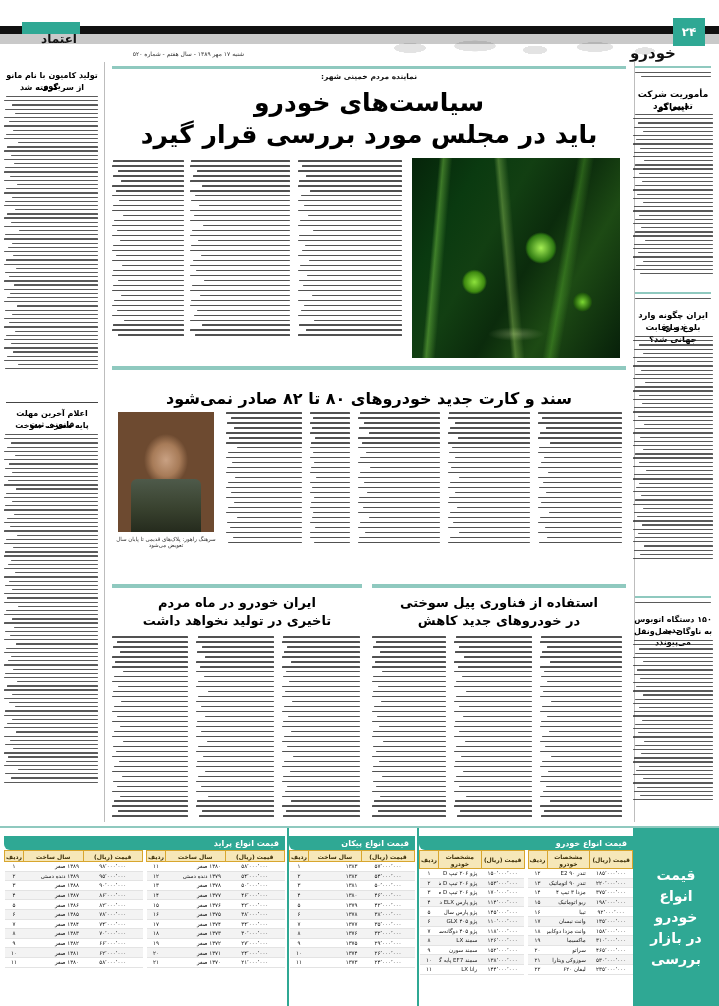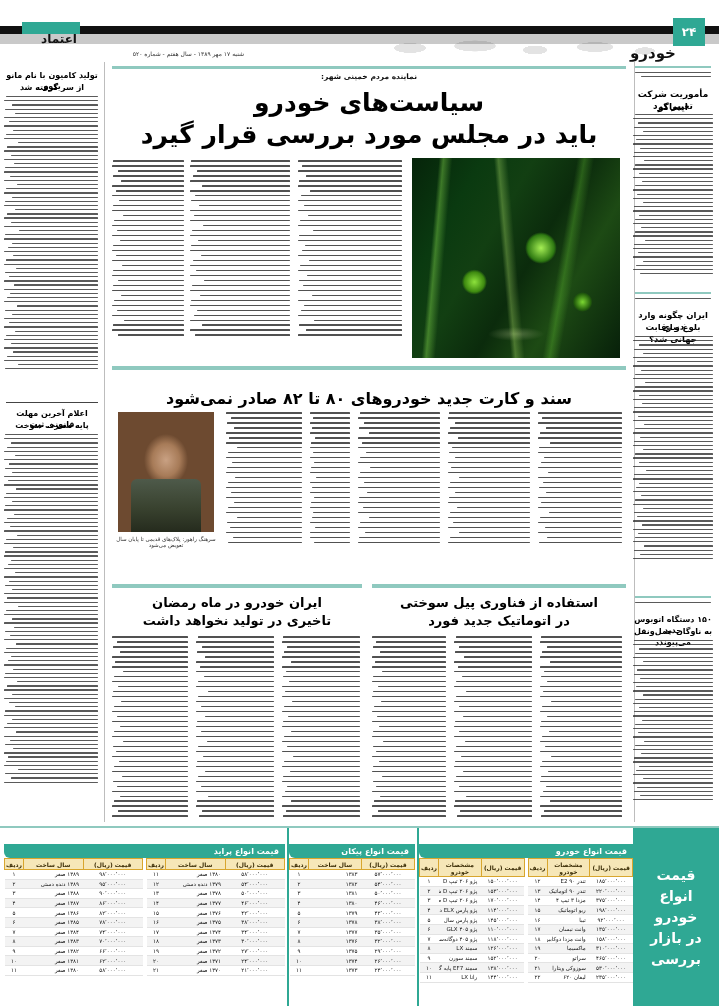--- a/index.html
+++ b/index.html
@@ -78,21 +78,21 @@
     border-radius:6px 6px 0 0;
   }
   .photo-cap{position:absolute;direction:rtl;font-size:5.5px;color:#333;text-align:center;}
 
   
   .tbl-area{position:absolute;left:0;top:828px;width:719px;height:178px;background:#fff;}
   .tbl-title-box{position:absolute;right:0;top:0;width:86px;height:178px;
      background:#2fa894;color:#fff;display:flex;flex-direction:column;
      align-items:center;justify-content:center;gap:5px;
      font-weight:bold;font-size:14px;direction:rtl;}
-  .tbl-group{position:absolute;top:16px;}
+  .tbl-group{position:absolute;top:8px;}
   .grp-head{height:14px;background:#2fa894;color:#fff;font-size:8px;font-weight:bold;
      direction:rtl;display:flex;align-items:center;justify-content:flex-start;
      padding-right:6px;box-sizing:border-box;
      border-radius:0 0 0 6px;}
   .ptable{width:100%;border-collapse:collapse;direction:rtl;table-layout:fixed;}
   .ptable th{background:#f6e7b8;border:1px solid #d8a62e;font-size:6px;font-weight:bold;
      color:#3a2c05;padding:1.5px 1px;text-align:center;}
   .ptable td{border-bottom:1px solid #e3e3e3;font-size:5.5px;color:#111;
      padding:1.3px 2px;text-align:center;white-space:nowrap;overflow:hidden;}
   .ptable tr:nth-child(even) td{background:#f3f3f3;}
@@ -716,21 +716,21 @@
       <div class="ln" style="width:95%"></div>
     <div class="ln" style="width:100%"></div>
       <div class="ln" style="width:91%"></div>
       <div class="ln" style="width:98%"></div>
   </div>
 
   <div class="rule-teal" style="left:112px;top:584px;width:250px;height:4px;"></div>
   <div class="rule-teal" style="left:372px;top:584px;width:254px;height:4px;"></div>
 
   <div class="hl2" style="left:372px;top:594px;width:254px;font-size:13px;">استفاده از فناوری پیل سوختی</div>
-  <div class="hl2" style="left:372px;top:612px;width:254px;font-size:13px;">در اتوماتیک جدید فورد</div>
+  <div class="hl2" style="left:372px;top:612px;width:254px;font-size:13px;">در خودروهای جدید کاهش</div>
   <div class="copy" style="left:540px;top:636px;width:82px;height:182px;">
     <div class="ln" style="width:99%"></div>
       <div class="ln" style="width:100%"></div>
       <div class="ln" style="width:92%"></div>
     <div class="ln" style="width:97%"></div>
       <div class="ln" style="width:100%"></div>
       <div class="ln" style="width:88%"></div>
     <div class="ln" style="width:100%"></div>
       <div class="ln" style="width:95%"></div>
       <div class="ln" style="width:99%"></div>
@@ -835,21 +835,21 @@
       <div class="ln" style="width:99%"></div>
     <div class="ln" style="width:94%"></div>
       <div class="ln" style="width:100%"></div>
       <div class="ln" style="width:89%"></div>
     <div class="ln" style="width:97%"></div>
       <div class="ln" style="width:100%"></div>
       <div class="ln" style="width:92%"></div>
     <div class="ln" style="width:100%"></div>
   </div>
 
-  <div class="hl2" style="left:112px;top:594px;width:250px;font-size:13px;">ایران خودرو در ماه رمضان</div>
+  <div class="hl2" style="left:112px;top:594px;width:250px;font-size:13px;">ایران خودرو در ماه مردم</div>
   <div class="hl2" style="left:112px;top:612px;width:250px;font-size:13px;">تاخیری در تولید نخواهد داشت</div>
   <div class="copy" style="left:282px;top:636px;width:78px;height:182px;">
     <div class="ln" style="width:99%"></div>
       <div class="ln" style="width:100%"></div>
       <div class="ln" style="width:93%"></div>
     <div class="ln" style="width:97%"></div>
       <div class="ln" style="width:100%"></div>
       <div class="ln" style="width:88%"></div>
     <div class="ln" style="width:100%"></div>
       <div class="ln" style="width:95%"></div>

